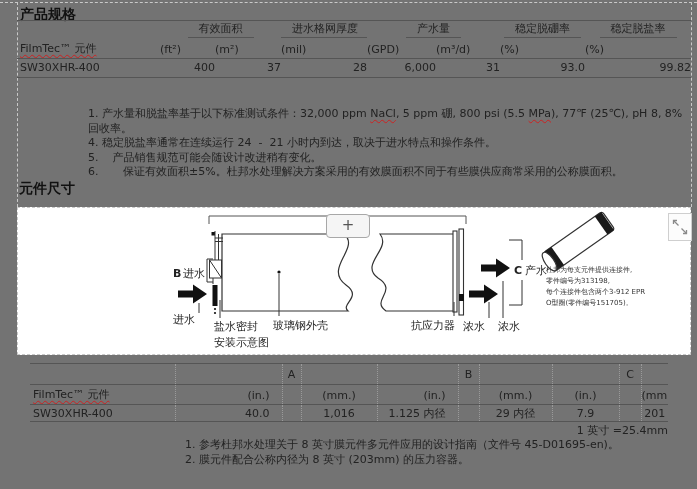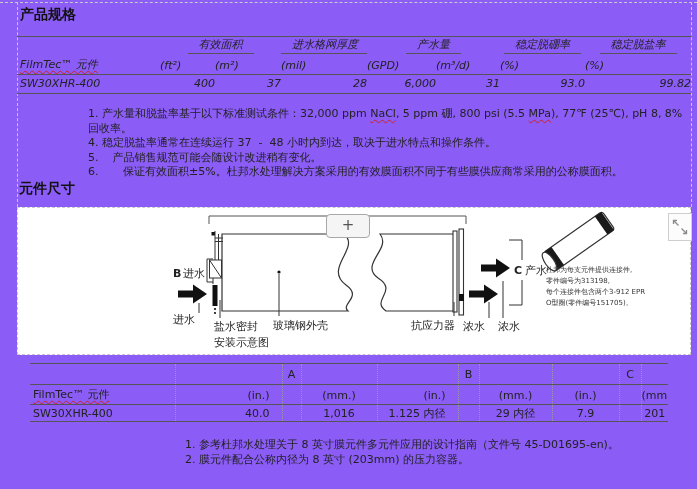--- a/index.html
+++ b/index.html
@@ -1,31 +1,31 @@
 <!DOCTYPE html>
 <html><head>
 <meta charset="utf-8">
 <style>
   * { margin:0; padding:0; box-sizing:border-box; }
   html,body { width:697px; height:489px; background:#fff; overflow:hidden;
     font-family:"DejaVu Sans", sans-serif; color:#222; }
-  .page { position:relative; width:697px; height:489px; background:#8b5cf6; }
+  .page { position:relative; width:697px; height:489px; background:#737373; }
 
   .dash-top { position:absolute; left:0; top:2px; width:697px; border-top:1px dashed #c9c9c9; }
   .dash-left { position:absolute; left:17px; top:2px; height:205px; border-left:1px dashed #c9c9c9; }
   .dash-right { position:absolute; left:691px; top:2px; height:205px; border-left:1px dashed #c9c9c9; }
 
   .h-spec { position:absolute; left:20px; top:6px; font-size:14px; font-weight:bold; color:#111; }
   .h-dim  { position:absolute; left:19px; top:180px; font-size:14px; font-weight:bold; color:#111; }
 
   table { border-collapse:collapse; table-layout:fixed; }
   td { font-size:11px; color:#222; overflow:hidden; white-space:nowrap; }
 
   
-  .spec-table { position:absolute; left:17px; top:36px; width:674px; border-top:1px solid #555;font-style:italic; }
+  .spec-table { position:absolute; left:17px; top:20px; width:674px; border-top:1px solid #555; }
   .spec-table .grp td { height:17px; text-align:center; vertical-align:bottom; }
   .grp-u { display:inline-block; border-bottom:1px solid #555; padding:0 11px 1px 11px; }
   .spec-table .units td { height:20px; vertical-align:bottom;
       border-bottom:1px solid #555; padding-bottom:2px; }
   .spec-table .units td.namecol { text-align:left; padding-left:3px; }
   .spec-table .datarow td { height:19px; text-align:right; border-bottom:1px solid #555; }
   .spec-table .datarow td.namecol { text-align:left; padding-left:3px; }
 
   .wavy { text-decoration:underline; text-decoration-style:wavy; text-decoration-color:#cc2222;
           text-decoration-thickness:1px; text-underline-offset:2px; }
@@ -110,21 +110,21 @@
       <td>6,000</td>
       <td>31</td>
       <td>93.0</td>
       <td>99.82</td>
     </tr>
   </tbody>
     </table>
 
   <div class="notes">
     <div class="note"><span>1. 产水量和脱盐率基于以下标准测试条件：32,000 ppm </span><span class="wavy">NaCl</span><span>, 5 ppm 硼, 800 psi (5.5 </span><span class="wavy">MPa</span><span>), 77℉ (25℃), pH 8, 8% 回收率。</span></div>
-    <div class="note">4. 稳定脱盐率通常在连续运行 37  -  48 小时内到达，取决于进水特点和操作条件。</div>
+    <div class="note">4. 稳定脱盐率通常在连续运行 24  -  21 小时内到达，取决于进水特点和操作条件。</div>
     <div class="note">5.    产品销售规范可能会随设计改进稍有变化。</div>
     <div class="note">6.       保证有效面积±5%。杜邦水处理解决方案采用的有效膜面积不同于有些膜供应商常采用的公称膜面积。</div>
   </div>
 
   <div class="h-dim">元件尺寸</div>
 
   <div class="diagram-box">
     <svg class="diagram-svg" width="672" height="146" viewBox="0 0 672 146">
 
       <path d="M191,16 V8 H448 V16" fill="none" stroke="#555" stroke-width="1"></path>
@@ -255,19 +255,20 @@
       <td class="incol">1.125 内径</td>
       <td></td>
       <td class="ctr">29 内径</td>
       <td class="ctr">7.9</td>
       <td></td>
       <td class="ctr">201</td>
     </tr>
   </tbody>
     </table>
 
+  <div class="unit-note">1 英寸 =25.4mm</div>
 
   <div class="footnotes">
     <div class="footnote">1. 参考杜邦水处理关于 8 英寸膜元件多元件应用的设计指南（文件号 45-D01695-en)。</div>
     <div class="footnote">2. 膜元件配合公称内径为 8 英寸 (203mm) 的压力容器。</div>
   </div>
 
 </div>
 
 </body></html>

